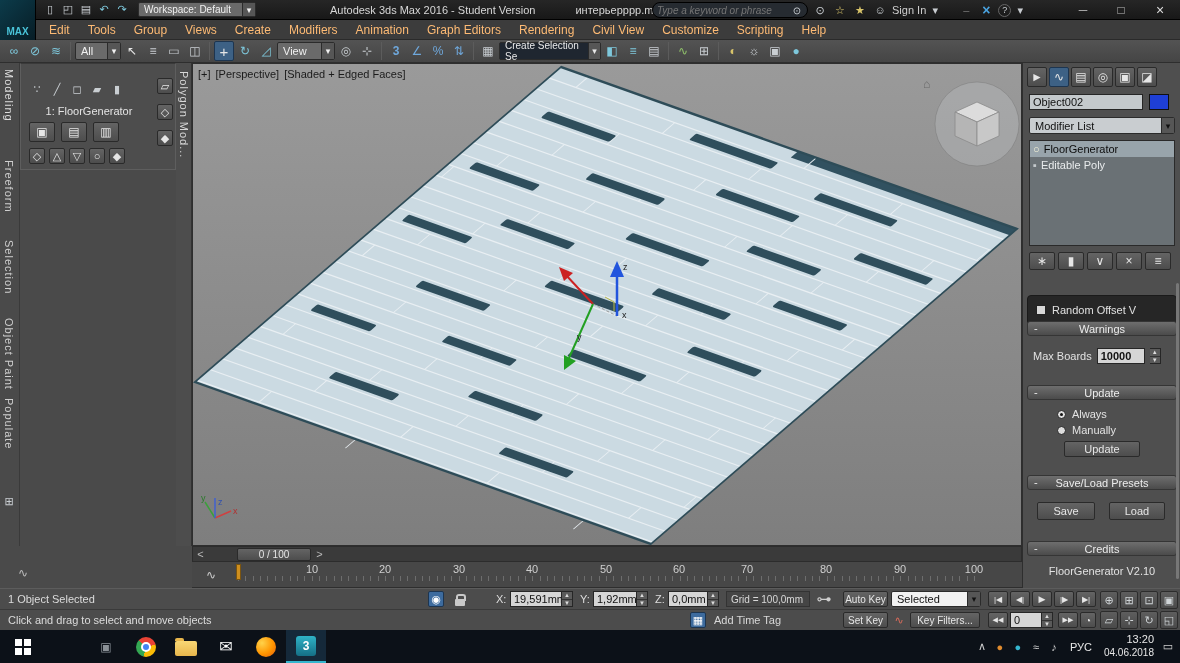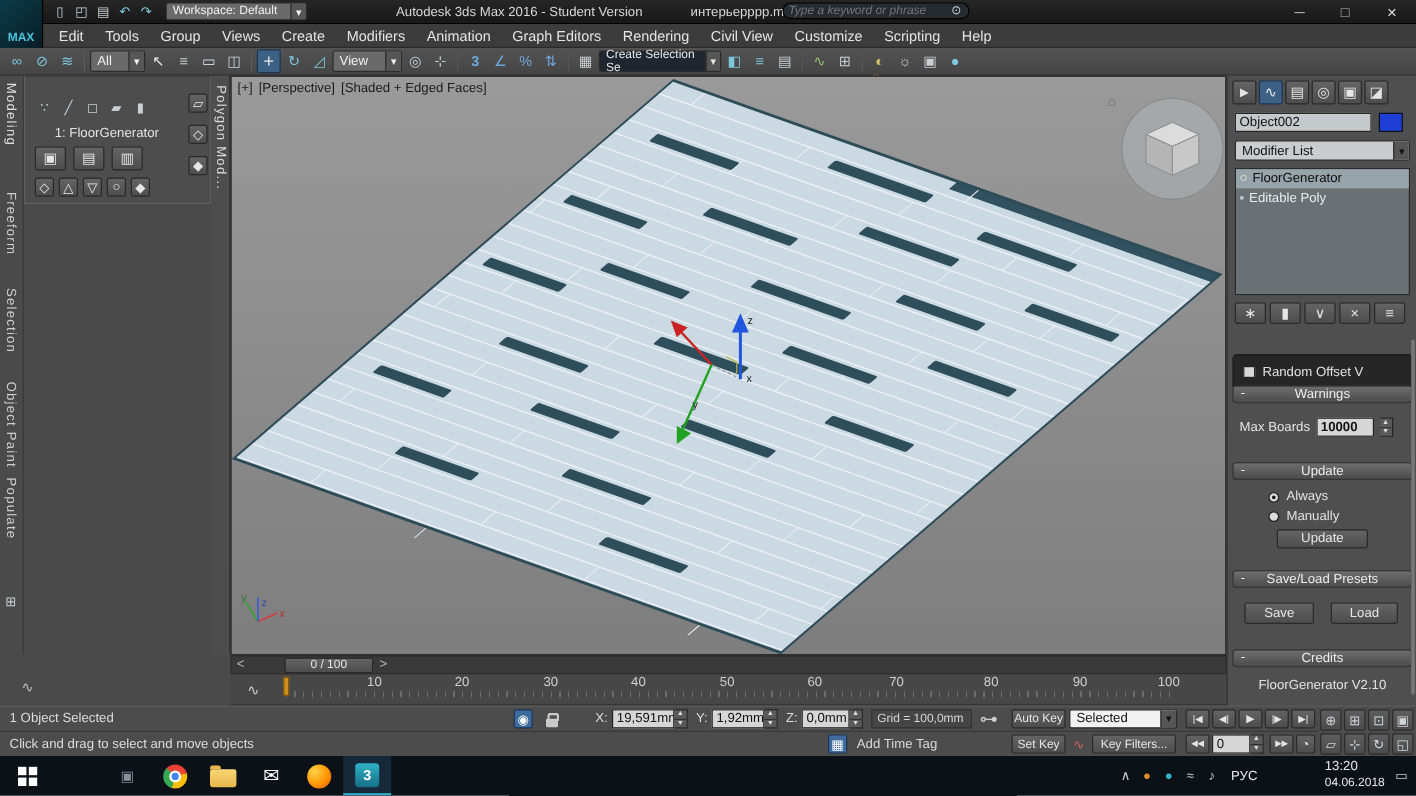--- a/index.html
+++ b/index.html
@@ -53,21 +53,21 @@
       <span class="ic ic16 teal">↷</span>
       <div class="combo" style="width:118px;height:15px;font-size:10px;margin-left:6px;">
         <span>Workspace: Default</span>
         <span class="car">▾</span>
       </div>
     </div>
     <div class="abs row" style="left:330px;top:0;height:20px;gap:40px;color:#d7d7d7;font-size:11px;">
       <span>Autodesk 3ds Max 2016 - Student Version</span>
       <span>интерьерppp.max</span>
     </div>
-    <div class="abs row" style="left:652px;top:2px;height:16px;gap:4px;flex-direction:column;">
+    <div class="abs row" style="left:652px;top:2px;height:16px;gap:4px;">
       <div class="row" style="width:156px;height:16px;background:#262b31;border:1px solid #000;border-radius:8px;padding:0 4px;">
         <input style="flex: 1 1 0%; background: transparent; border: none; color: rgb(207, 207, 207); font-style: italic; font-size: 10px; width: 120px;" placeholder="Type a keyword or phrase">
         <span class="ic ic16" style="width:12px;height:12px;font-size:10px;">⊙</span>
       </div>
       <span class="ic ic16">⊙</span>
       <span class="ic ic16 yel">☆</span>
       <span class="ic ic16 yel">★</span>
       <span class="ic ic16">☺</span>
       <span style="color:#cfcfcf;">Sign In</span>
       <span class="ic ic16" style="width:10px;">▾</span>
@@ -76,21 +76,21 @@
       <span class="ic ic16" style="border:1px solid #666;border-radius:50%;width:13px;height:13px;font-size:9px;">?</span>
       <span class="ic ic16" style="width:10px;">▾</span>
     </div>
     <div class="abs row" style="right:0;top:0;height:20px;">
       <span class="ic" style="width:38px;color:#bbb;">─</span>
       <span class="ic" style="width:38px;color:#bbb;">□</span>
       <span class="ic" style="width:40px;color:#ddd;font-size:14px;">×</span>
     </div>
   </div>
 
-  <div class="abs row" style="left:0;top:20px;width:1180px;height:20px;background:#3c3c3c;border-bottom:1px solid #2a2a2a;padding-left:40px;font-size:12px;color:#e5e5e5;">
+  <div class="abs row" style="left:0;top:20px;width:1180px;height:20px;background:#3c3c3c;border-bottom:1px solid #2a2a2a;padding-left:40px;font-size:12px;color:#fdba74;">
     <span style="padding:0 9px;">Edit</span>
     <span style="padding:0 9px;">Tools</span>
     <span style="padding:0 9px;">Group</span>
     <span style="padding:0 9px;">Views</span>
     <span style="padding:0 9px;">Create</span>
     <span style="padding:0 9px;">Modifiers</span>
     <span style="padding:0 9px;">Animation</span>
     <span style="padding:0 9px;">Graph Editors</span>
     <span style="padding:0 9px;">Rendering</span>
     <span style="padding:0 9px;">Civil View</span>
@@ -572,21 +572,21 @@
     <div class="tbtn" style="background:#15293a;border-bottom:2px solid #35b6cf;">
       <span class="ic" style="background:linear-gradient(#2fb3c7,#156f86);border-radius:3px;color:#fff;font-weight:bold;width:20px;height:20px;">3</span>
     </div>
     <div class="abs row" style="right:0;top:0;height:33px;gap:2px;padding-right:4px;">
       <span class="ic ic16" style="color:#cfcfcf;">∧</span>
       <span class="ic ic16" style="color:#e08b2e;">●</span>
       <span class="ic ic16" style="color:#35b6cf;">●</span>
       <span class="ic ic16" style="color:#cfcfcf;">≈</span>
       <span class="ic ic16" style="color:#cfcfcf;">♪</span>
       <span style="color:#e8e8e8;padding:0 6px;">РУС</span>
-      <div style="line-height:1.25;padding:0 4px;margin-left:44px;">
+      <div style="text-align:right;line-height:1.25;padding:0 4px;">
         <div style="color:#e8e8e8;font-size:11px;">13:20</div>
         <div style="color:#e8e8e8;font-size:10px;">04.06.2018</div>
       </div>
       <span class="ic ic16" style="color:#cfcfcf;">▭</span>
     </div>
   </div>
 
 </div>
 
 </body></html>

